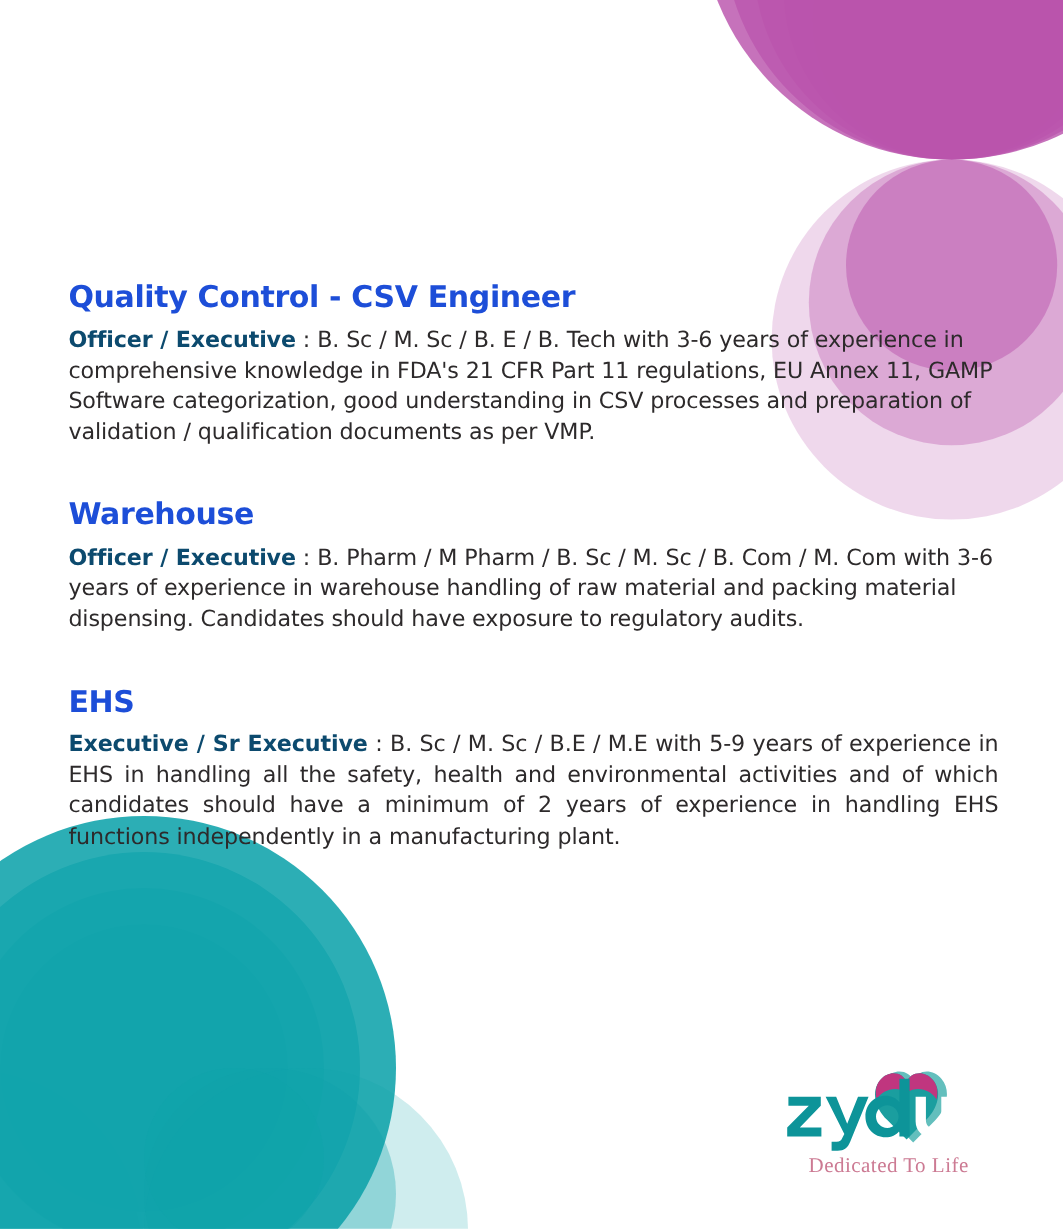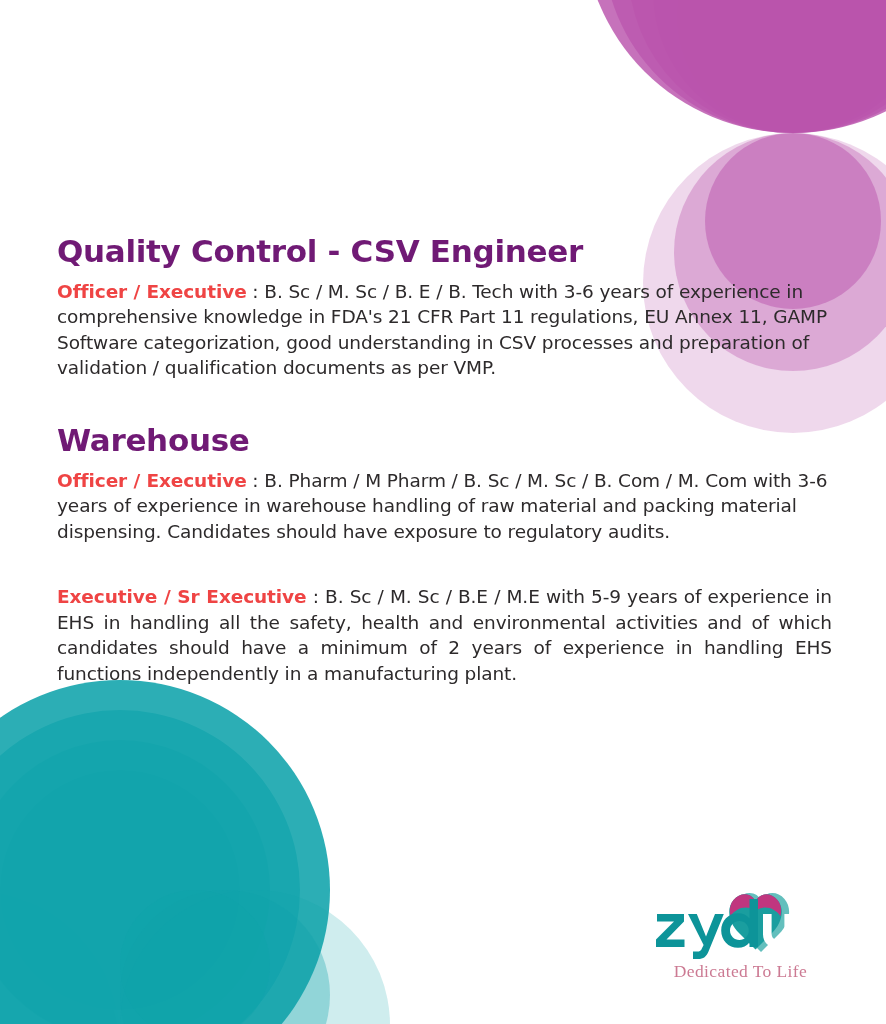--- a/index.html
+++ b/index.html
@@ -56,37 +56,37 @@
     top:232px;
     width:775px;
     z-index:5;
   }
 
   .job-section { margin-bottom:0; }
   .job-section + .job-section { margin-top:40px; }
 
   .job-title {
     font-family:"DejaVu Sans", sans-serif;
-    font-size:31px;
+    font-size:25px;
     font-weight:bold;
-    color:#701a75;
+    color:#1d4ed8;
     letter-spacing:-0.3px;
     line-height:1.25;
     margin-bottom:8px;
   }
 
   .job-body {
     font-family:"DejaVu Sans", sans-serif;
     font-size:18.5px;
     line-height:1.38;
     color:#2d2a2b;
     letter-spacing:-0.1px;
   }
   .job-body.justified { text-align:justify; }
-  .role { font-weight:bold; color:#ef4444; }
+  .role { font-weight:bold; color:#0c4a6e; }
 
   
   .logo {
     position:absolute;
     right:58px;
     bottom:42px;
     width:175px;
     z-index:10;
     text-align:center;
   }
@@ -136,20 +136,21 @@
     <div class="job-title">Quality Control - CSV Engineer</div>
     <div class="job-body"><span class="role">Officer / Executive</span><span> : </span><span>B. Sc / M. Sc / B. E / B. Tech with 3-6 years of experience in comprehensive knowledge in FDA's 21 CFR Part 11 regulations, EU Annex 11, GAMP Software categorization, good understanding in CSV processes and preparation of validation / qualification documents as per VMP.</span></div>
   </div>
 
   <div class="job-section">
     <div class="job-title">Warehouse</div>
     <div class="job-body"><span class="role">Officer / Executive</span><span> : </span><span>B. Pharm / M Pharm / B. Sc / M. Sc / B. Com / M. Com with 3-6 years of experience in warehouse handling of raw material and packing material dispensing. Candidates should have exposure to regulatory audits.</span></div>
   </div>
 
   <div class="job-section">
+    <div class="job-title">EHS</div>
     <div class="job-body justified"><span class="role">Executive / Sr Executive</span><span> : </span><span>B. Sc / M. Sc / B.E / M.E with 5-9 years of experience in EHS in handling all the safety, health and environmental activities and of which candidates should have a minimum of 2 years of experience in handling EHS functions independently in a manufacturing plant.</span></div>
   </div>
 
 </div>
 
 <div class="logo">
   <div class="logo-mark">
     <svg viewBox="0 0 175 72" xmlns="http://www.w3.org/2000/svg" aria-hidden="true">
 
       <g>

